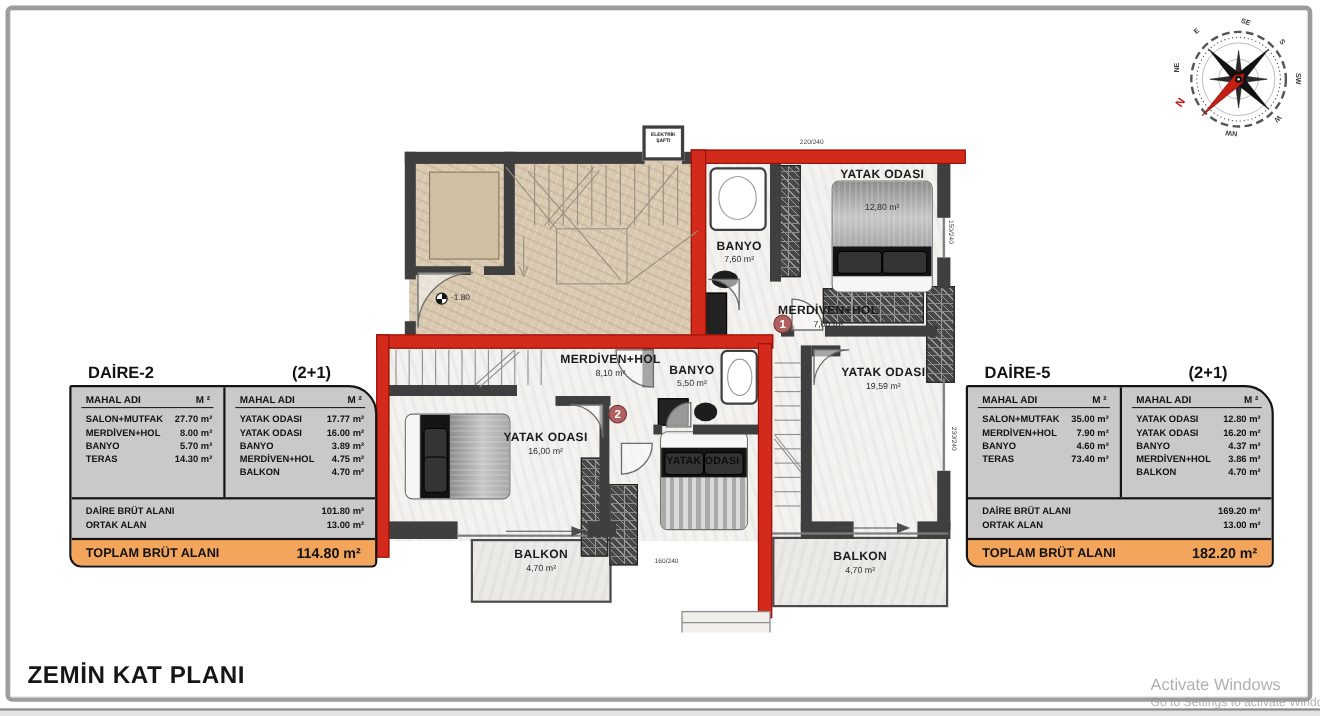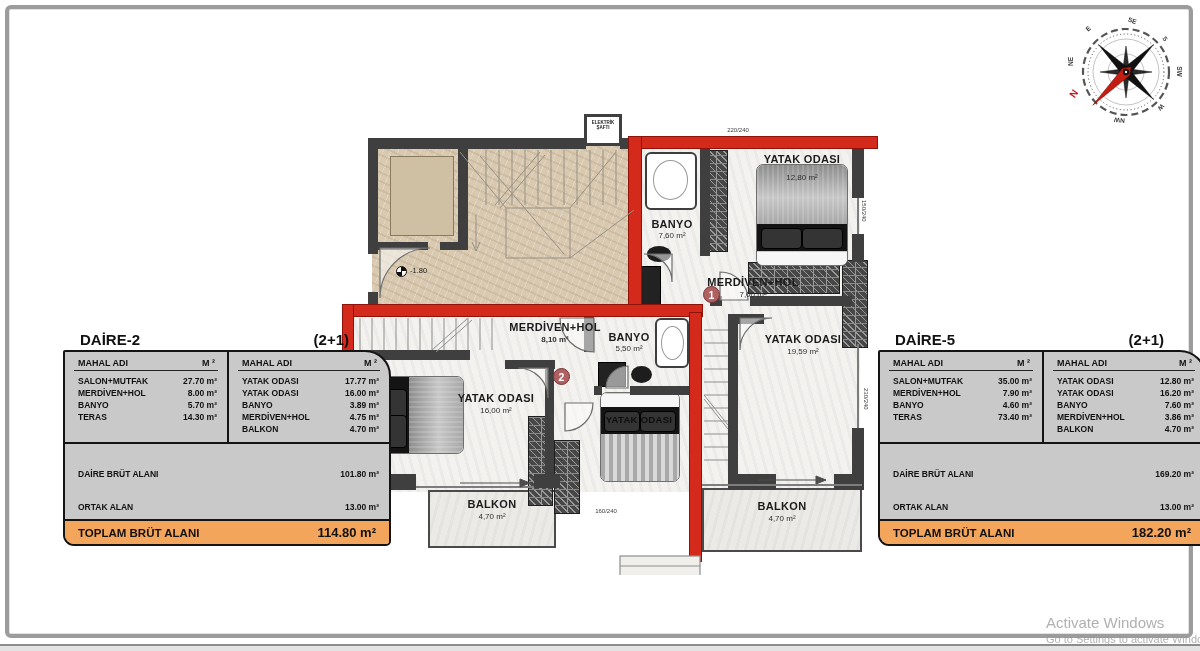--- a/index.html
+++ b/index.html
@@ -61,31 +61,31 @@
   .over-bed{color:#0d0d0d;font-size:9.5px;}
   .dim{position:absolute;font-size:6px;color:#3c3c3c;text-align:center;white-space:nowrap;}
   .dim-v{position:absolute;font-size:6px;color:#3c3c3c;writing-mode:vertical-rl;}
   .badge{position:absolute;width:17px;height:17px;border-radius:50%;background:#b06060;border:1.5px solid #743737;
          color:#fff;font-size:10.5px;font-weight:bold;display:flex;align-items:center;justify-content:center;box-sizing:border-box;}
   .lvl-sym{position:absolute;width:11px;height:11px;border-radius:50%;border:1px solid #111;box-sizing:border-box;
            background:conic-gradient(#111 0 90deg,#fff 90deg 180deg,#111 180deg 270deg,#fff 270deg 360deg);}
   .lvl-txt{position:absolute;font-size:7.5px;color:#222;}
   svg.overlay{position:absolute;left:340px;top:110px;pointer-events:none;}
   
-  .tbl{position:absolute;top:331px;width:328px;text-align:center;}
+  .tbl{position:absolute;top:331px;width:280px;text-align:center;}
   .tbl-title{display:flex;justify-content:space-between;padding:0 42px 0 17px;font-size:15px;font-weight:bold;height:17px;color:#111;}
   .tbl-box{margin-top:2px;border:2px solid #141414;border-radius:2px 26px 5px 11px;background:#c9c9c9;overflow:hidden;}
   .tbl-grid{display:flex;}
-  .tcol{width:50%;box-sizing:border-box;padding-bottom:7px;}
+  .tcol{width:50%;box-sizing:border-box;padding-bottom:17px;}
   .tcol2{border-left:2px solid #141414;}
   .thdr{display:flex;justify-content:space-between;padding:6px 12px 2px 13px;font-size:9px;font-weight:bold;}
   .thdr-u{height:0;border-bottom:1.5px solid #222;margin:0 9px 4px 9px;}
   .trow{display:flex;justify-content:space-between;padding:0 10px 0 13px;font-size:8.5px;font-weight:bold;line-height:12px;}
   .tsum{border-top:2px solid #141414;padding:4px 0 5px 0;}
-  .tsum .trow{line-height:13px;margin-top:20px;}
+  .tsum .trow{line-height:13px;}
   .ttotal{border-top:2px solid #141414;background:#f3a55c;display:flex;justify-content:space-between;align-items:center;
           padding:0 13px;height:23px;font-weight:bold;}
   .ttotal .tl{font-size:11.5px;} .ttotal .tv{font-size:13px;margin-left:24px;}
   
   .compass{position:absolute;left:1066px;top:16px;width:120px;height:112px;}
   .cl{position:absolute;font-size:6.5px;font-weight:bold;color:#3a3a3a;}
   .cl-n{color:#c21414;font-size:10px;}
 </style>
 </head>
 <body>
@@ -251,31 +251,31 @@
       <rect x="620" y="556" width="80" height="38"></rect>
       <line x1="620" y1="566" x2="700" y2="566"></line>
         <line x1="620" y1="576" x2="700" y2="576"></line>
       <line x1="620" y1="586" x2="700" y2="586"></line>
     </g>
   </svg>
 
   <div class="rname" style="left:641px;top:218px;width:62px;">BANYO</div>
   <div class="rarea" style="left:644px;top:231px;width:56px;">7,60 m²</div>
   <div class="rname" style="left:748px;top:153px;width:108px;">YATAK ODASI</div>
-  <div class="rarea" style="left:768px;top:173px;width:68px;">12,80 m²</div>
+  <div class="rarea" style="left:768px;top:184px;width:68px;">12,80 m²</div>
   <div class="rname" style="left:694px;top:276px;width:118px;">MERDİVEN+HOL</div>
   <div class="rarea" style="left:724px;top:290px;width:58px;">7,00 m²</div>
   <div class="badge" style="left:703px;top:286px;">1</div>
   <div class="rname" style="left:748px;top:333px;width:110px;">YATAK ODASI</div>
   <div class="rarea" style="left:766px;top:347px;width:74px;">19,59 m²</div>
   <div class="rname" style="left:740px;top:500px;width:84px;">BALKON</div>
   <div class="rarea" style="left:748px;top:514px;width:68px;">4,70 m²</div>
 
   <div class="rname" style="left:496px;top:321px;width:118px;">MERDİVEN+HOL</div>
-  <div class="rarea" style="left:522px;top:335px;width:66px;font-weight:bold;">8,10 m²</div>
+  <div class="rarea" style="left:522px;top:335px;width:66px;">8,10 m²</div>
   <div class="rname" style="left:598px;top:331px;width:62px;">BANYO</div>
   <div class="rarea" style="left:600px;top:344px;width:58px;">5,50 m²</div>
   <div class="badge" style="left:553px;top:368px;">2</div>
   <div class="rname" style="left:444px;top:392px;width:104px;">YATAK ODASI</div>
   <div class="rarea" style="left:458px;top:406px;width:76px;">16,00 m²</div>
   <div class="rname over-bed" style="left:596px;top:414px;width:86px;">YATAK ODASI</div>
   <div class="rname" style="left:448px;top:498px;width:88px;">BALKON</div>
   <div class="rarea" style="left:456px;top:512px;width:72px;">4,70 m²</div>
 
   <div class="dim" style="left:712px;top:127px;width:52px;">220/240</div>
@@ -399,21 +399,21 @@
           <div class="trow">
               <span>YATAK ODASI</span>
               <span>12.80 m²</span>
             </div>
           <div class="trow">
               <span>YATAK ODASI</span>
               <span>16.20 m²</span>
             </div>
           <div class="trow">
               <span>BANYO</span>
-              <span>7.60 m²</span>
+              <span>4.37 m²</span>
             </div>
           <div class="trow">
               <span>MERDİVEN+HOL</span>
               <span>3.86 m²</span>
             </div>
           <div class="trow">
               <span>BALKON</span>
               <span>4.70 m²</span>
             </div>
         </div>
@@ -459,18 +459,19 @@
     <span class="cl" style="left:20px;top:9px;transform:rotate(-40deg);">E</span>
     <span class="cl" style="left:62px;top:1px;transform:rotate(20deg);">SE</span>
     <span class="cl" style="left:97px;top:19px;transform:rotate(55deg);">S</span>
     <span class="cl" style="left:108px;top:52px;transform:rotate(90deg);">SW</span>
     <span class="cl" style="left:92px;top:88px;transform:rotate(135deg);">W</span>
     <span class="cl" style="left:48px;top:101px;transform:rotate(185deg);">NW</span>
     <span class="cl cl-n" style="left:4px;top:72px;transform:rotate(-55deg);">N</span>
     <span class="cl" style="left:0px;top:42px;transform:rotate(-90deg);">NE</span>
   </div>
 
+  <div class="main-title">ZEMİN KAT PLANI</div>
   <div class="bottom-strip"></div>
   <div class="watermark">
     <div class="w1">Activate Windows</div>
     <div class="w2">Go to Settings to activate Windows.</div>
   </div>
 </div>
 
 </body></html>

